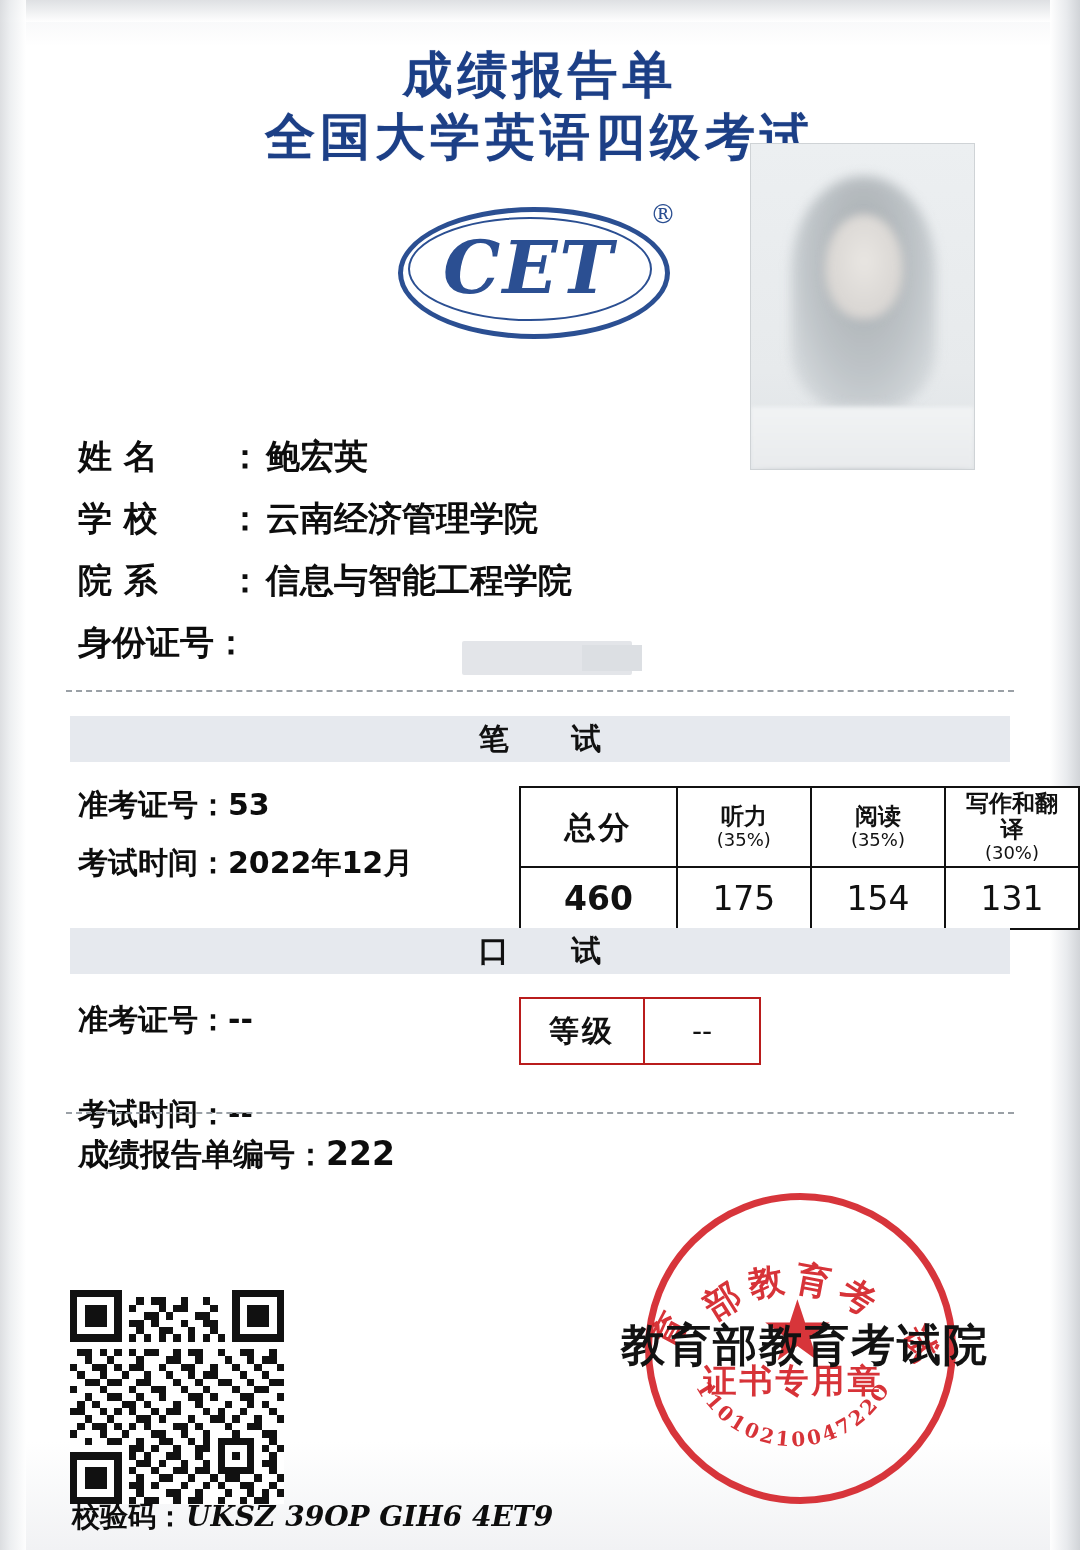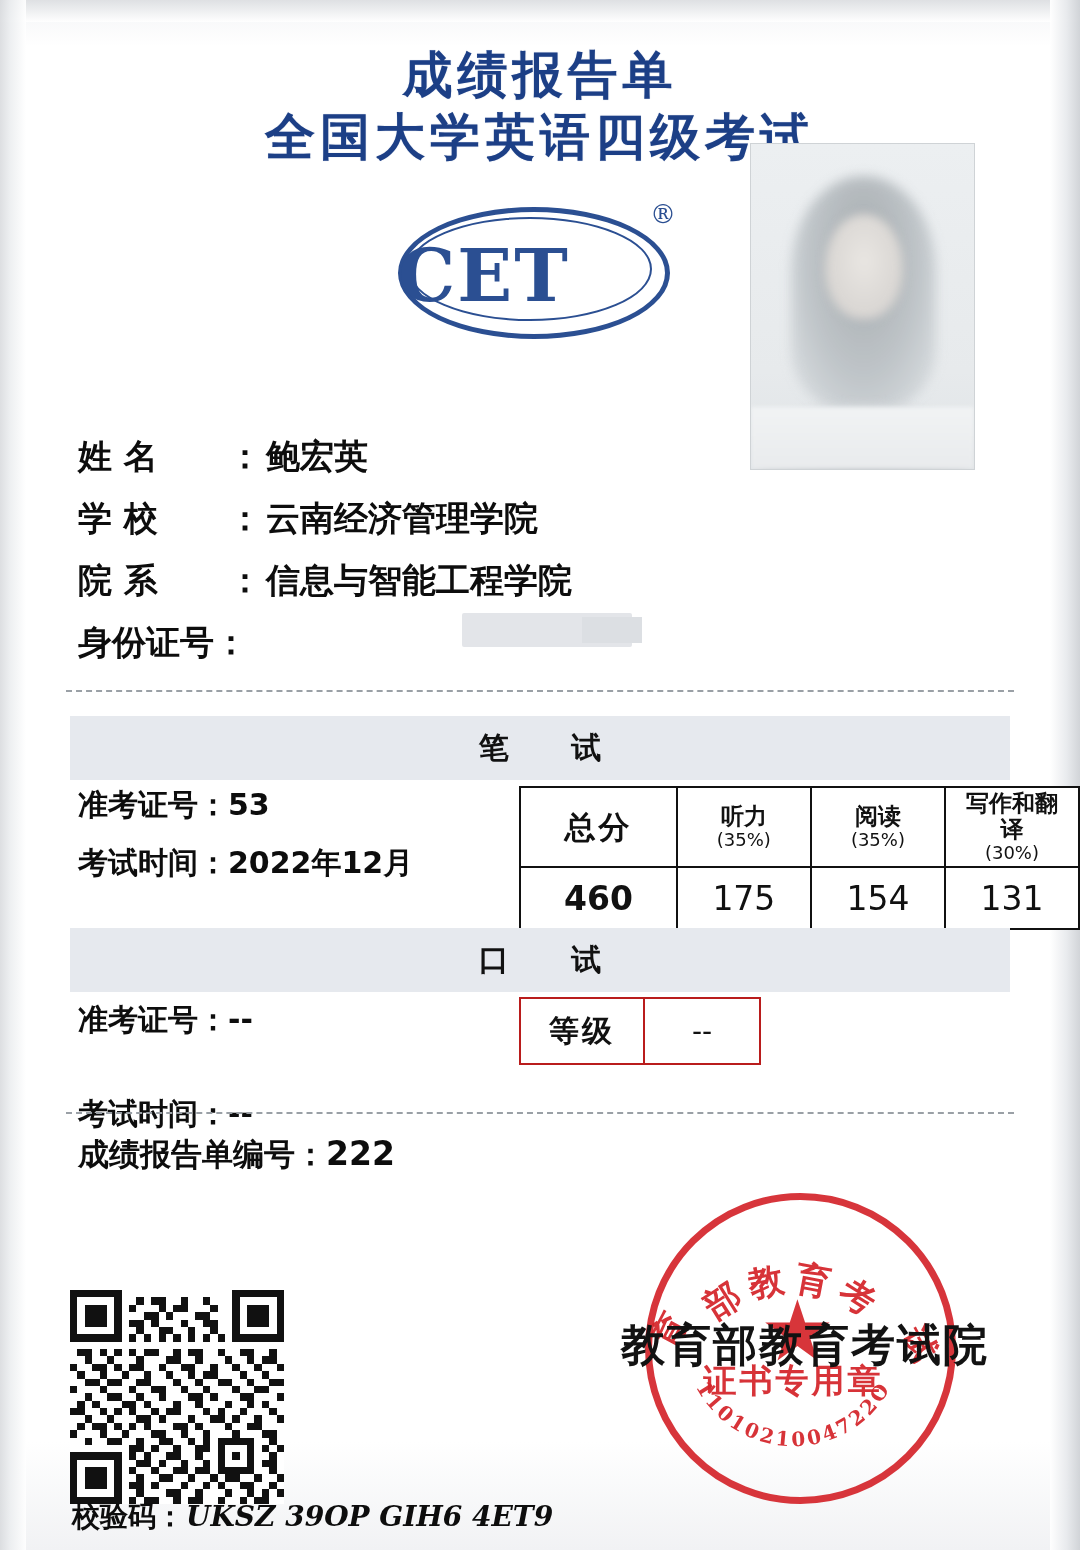--- a/index.html
+++ b/index.html
@@ -75,28 +75,30 @@
     border-radius: 50%;
   }
   .cet-oval-inner {
     position: absolute; left: 10px; top: 10px;
     width: 240px; height: 100px;
     border: 2px solid #2b4f92;
     border-radius: 50%;
   }
   .cet-text {
     position: absolute;
-    left: 0; top: 28px;
+    left: 0; top: 20px;
     width: 262px;
+    text-align: center;
     font-family: "DejaVu Serif", "Liberation Serif", serif;
     font-weight: bold;
     font-size: 72px;
     line-height: 82px;
     color: #2b4f92;
     letter-spacing: 2px;
+    font-style: italic;
   }
   .cet-reg {
     position: absolute;
     left: 252px; top: -8px;
     font-size: 26px;
     color: #2b4f92;
     font-family: "DejaVu Serif", "Liberation Serif", serif;
   }
 
   
@@ -143,21 +145,21 @@
 
   
   .info {
     position: absolute;
     left: 78px; top: 425px;
     width: 660px;
     font-family: "DejaVu Sans", "Liberation Sans", sans-serif;
   }
   .info-row {
     display: flex;
-    align-items: flex-start;
+    align-items: flex-end;
     font-size: 34px;
     line-height: 62px;
     font-weight: bold;
     color: #0d0d0d;
     white-space: nowrap;
   }
   .info-label {
     width: 188px;
     display: inline-block;
     letter-spacing: 0;
@@ -195,21 +197,21 @@
     left: 66px;
     width: 948px;
     border-top: 2px dashed #9aa0a6;
   }
 
   
   .band {
     position: absolute;
     left: 70px;
     width: 940px;
-    height: 64px;
+    height: 46px;
     background: #e6e9ee;
     display: flex;
     align-items: center;
     justify-content: center;
   }
   .band-text {
     font-size: 30px;
     font-weight: bold;
     letter-spacing: 26px;
     text-indent: 26px;

